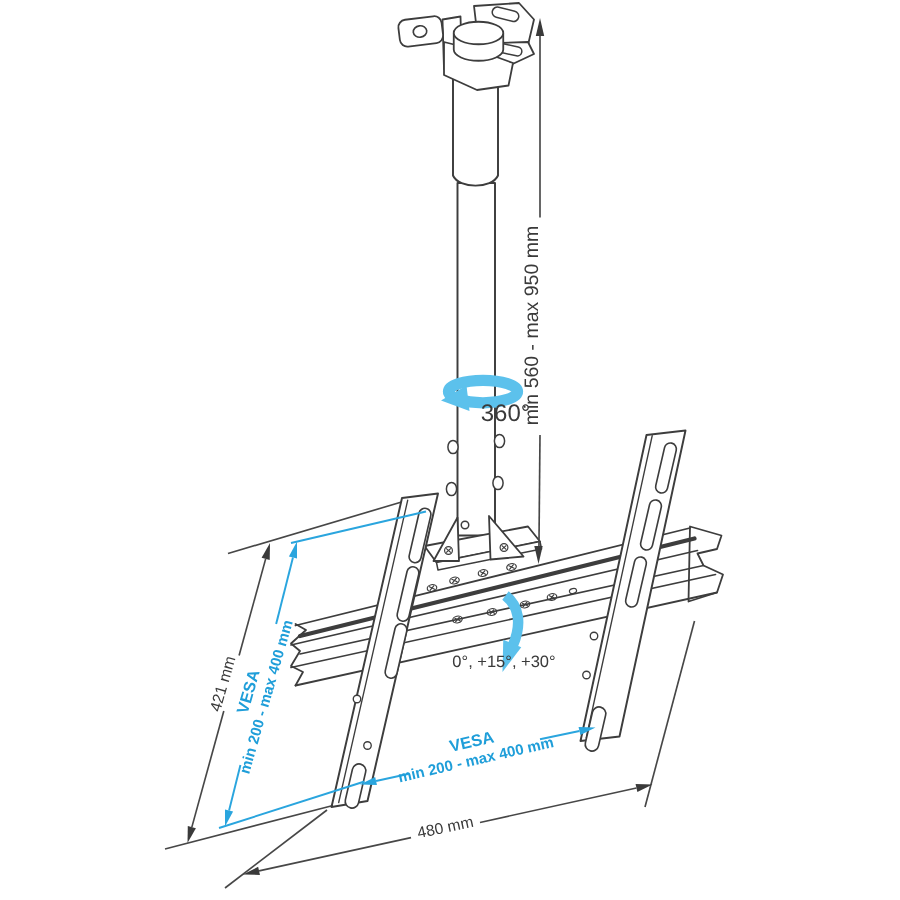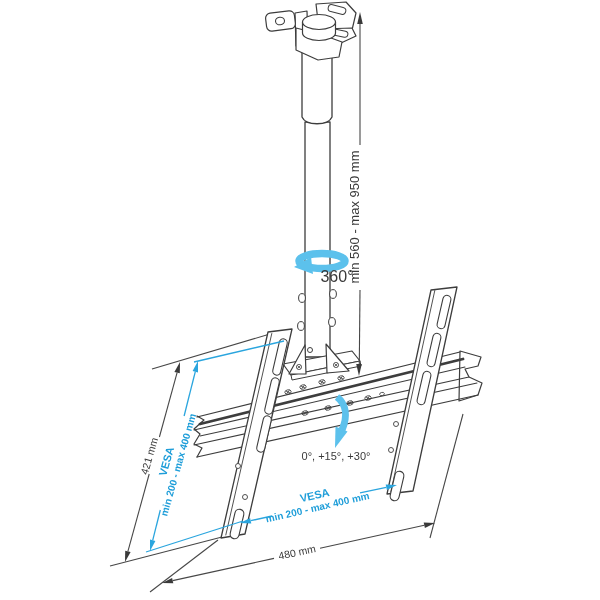--- a/index.html
+++ b/index.html
@@ -191,21 +191,21 @@
     <path class="cy" d="M360,492.8 L386.3,487.3"></path>
     <polygon class="cyhead" points="240,523 251.3,523.4 250.1,518"></polygon>
     <polygon class="cyhead" points="397,485 386.9,490 385.7,484.6"></polygon>
   </g>
 </svg>
 
 <div class="lbl" style="left:355px;top:217px;--r:-90deg;font-size:13px;">min 560 - max 950 mm</div>
 
 <div class="lbl" style="left:337px;top:277px;font-size:16px;">360°</div>
 
-<div class="lbl" style="left:336px;top:456px;font-size:11px;">0°, +15°, +30°</div>
+<div class="lbl" style="left:336px;top:442px;font-size:11px;">0°, +15°, +30°</div>
 
 <div class="lbl" style="left:149px;top:456px;--r:-74deg;font-size:10.5px;">421 mm</div>
 
 <div class="lbl c" style="left:172px;top:463px;--r:-74deg;">
   <span class="t1">VESA</span>
   <span class="t2">min 200 - max 400 mm</span>
 </div>
 
 <div class="lbl c" style="left:316px;top:501px;--r:-13deg;">
   <span class="t1">VESA</span>

